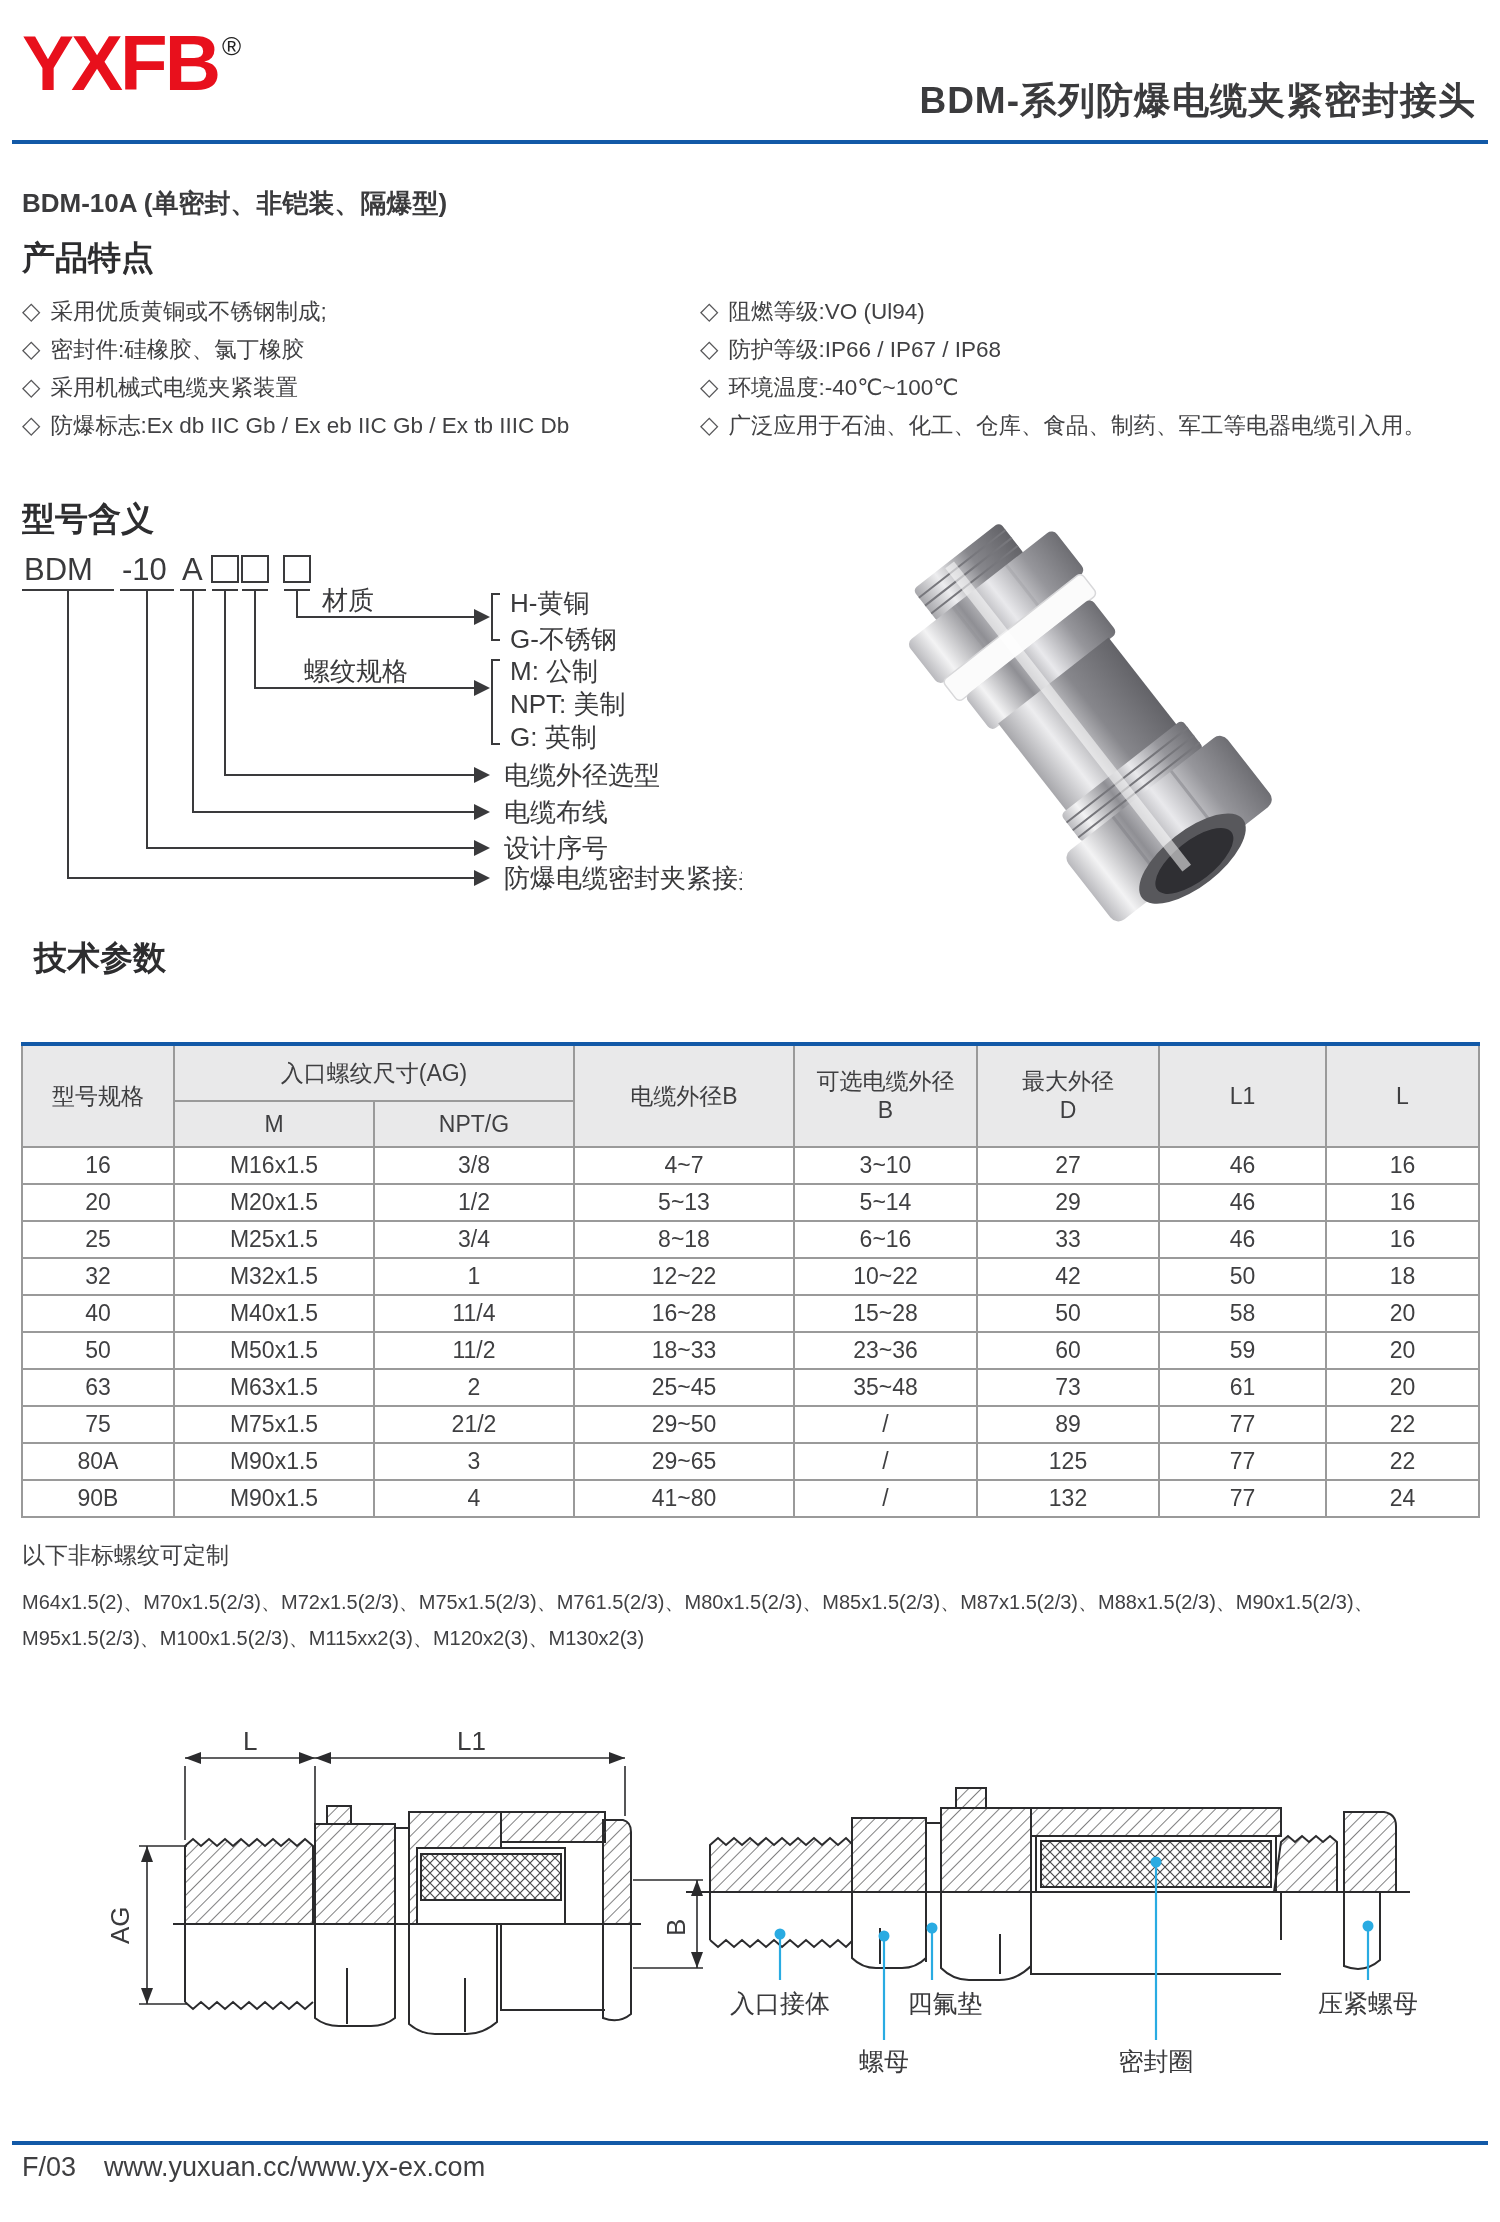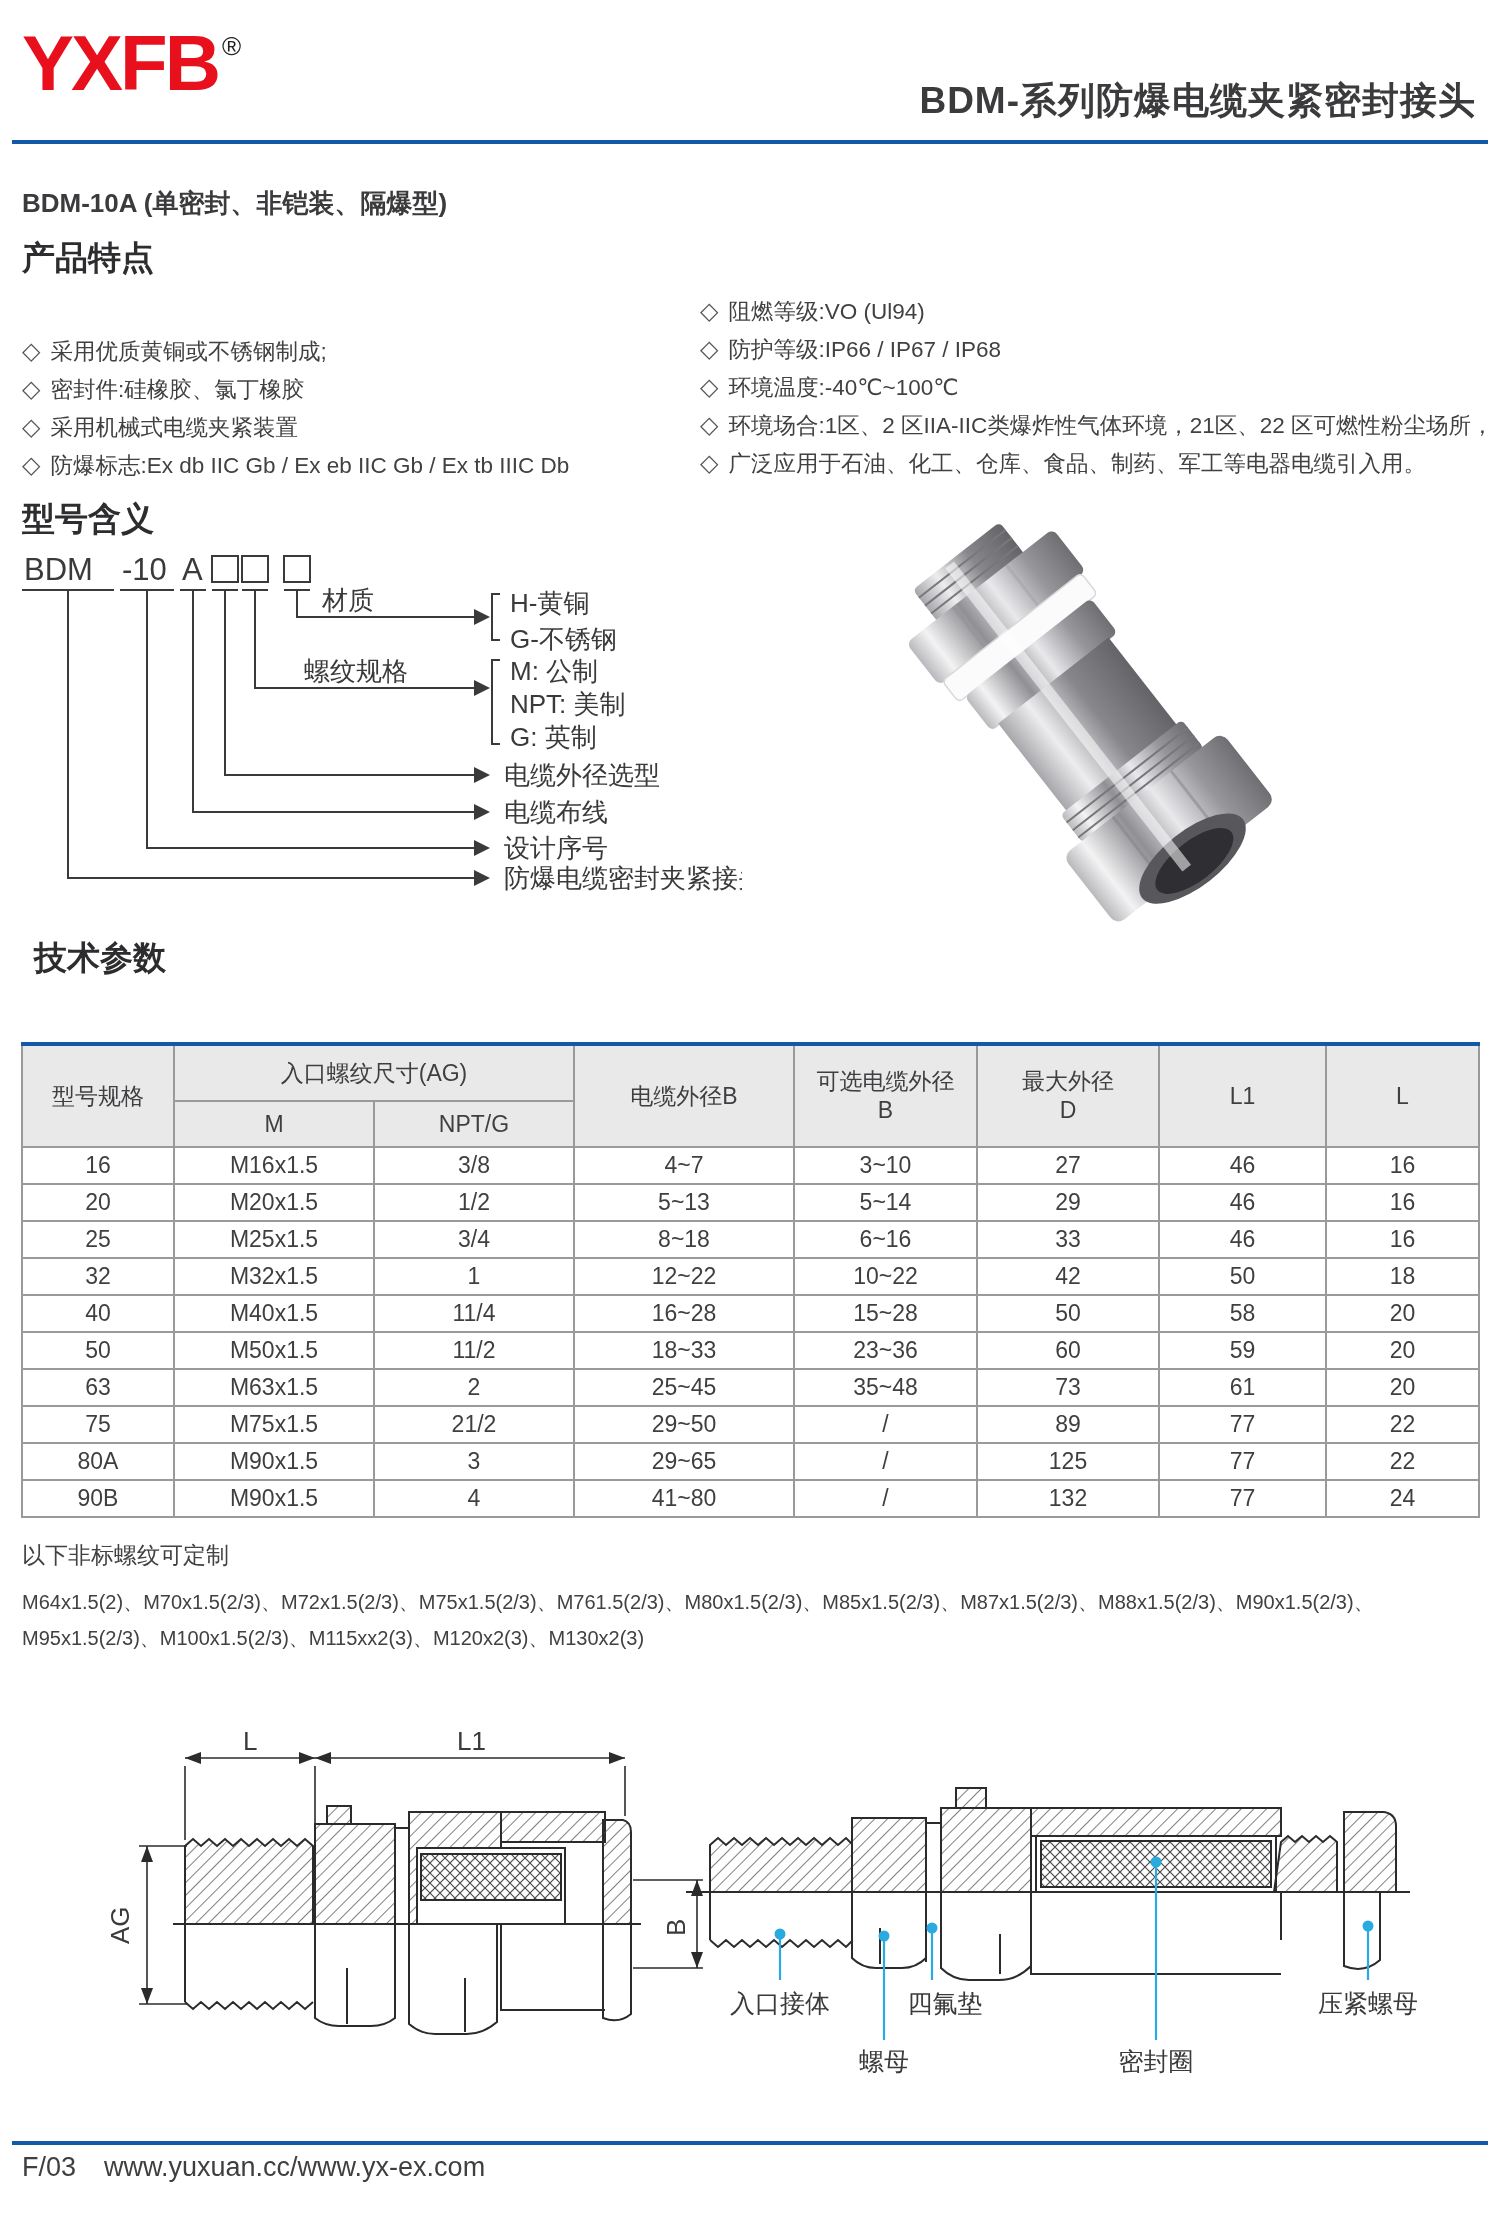--- a/index.html
+++ b/index.html
@@ -13,21 +13,21 @@
   .rule{left:12px;right:12px;height:4px;background:#1259a7;}
   .rule-top{top:140px;}
   .rule-bottom{top:2141px;}
   .subtitle{left:22px;top:186px;font-size:26px;font-weight:bold;color:#3b3b3d;}
   .section-heading{font-size:33px;font-weight:bold;color:#2d2d2f;}
   .h-features{left:22px;top:236px;}
   .h-model{left:22px;top:497px;}
   .h-specs{left:22px;top:936px;margin-left:12px;}
   
   .feature-col{white-space:nowrap;}
-  .fl{left:22px;top:292px;margin-top:40px;}
+  .fl{left:22px;top:292px;}
   .fr{left:700px;top:292px;}
   .feature-item{height:38px;line-height:38px;font-size:22.5px;color:#414143;}
   .diamond{margin-right:10px;font-size:24px;color:#58585a;}
   
   .spec-table{border-collapse:collapse;table-layout:fixed;width:1457px;
               border-top:4px solid #1259a7;font-size:23px;color:#3f3f41;}
   .spec-table th,.spec-table td{border:2px solid #9a9a9a;text-align:center;vertical-align:middle;
               font-weight:normal;padding:0;white-space:pre-line;line-height:1.25;}
   .spec-table thead th{background:#e9e9ea;}
   .spec-table thead tr.r1 th{height:54px;}
@@ -58,21 +58,20 @@
   <div class="abs feature-col fl">
       <div class="feature-item"><span class="diamond">◇</span><span>采用优质黄铜或不锈钢制成;</span></div>
       <div class="feature-item"><span class="diamond">◇</span><span>密封件:硅橡胶、氯丁橡胶</span></div>
       <div class="feature-item"><span class="diamond">◇</span><span>采用机械式电缆夹紧装置</span></div>
       <div class="feature-item"><span class="diamond">◇</span><span>防爆标志:Ex db IIC Gb / Ex eb IIC Gb / Ex tb IIIC Db</span></div>
     </div>
   <div class="abs feature-col fr">
       <div class="feature-item"><span class="diamond">◇</span><span>阻燃等级:VO (Ul94)</span></div>
       <div class="feature-item"><span class="diamond">◇</span><span>防护等级:IP66 / IP67 / IP68</span></div>
       <div class="feature-item"><span class="diamond">◇</span><span>环境温度:-40℃~100℃</span></div>
-      <div class="feature-item"><span class="diamond">◇</span><span>环境场合:1区、2 区IIA-IIC类爆炸性气体环境，21区、22 区可燃性粉尘场所，</span></div>
       <div class="feature-item"><span class="diamond">◇</span><span>广泛应用于石油、化工、仓库、食品、制药、军工等电器电缆引入用。</span></div>
     </div>
 
   <div class="abs section-heading h-model">型号含义</div>
 
   <svg class="abs" style="left:22px;top:548px;" width="720" height="360" viewBox="0 0 720 360">
     <g stroke="#3a3a3c" stroke-width="2" fill="none">
 
       <path d="M0,42 H92 M98,42 H152 M158,42 H184 M190,42 H216 M220,42 H246 M262,42 H288"></path>
 

